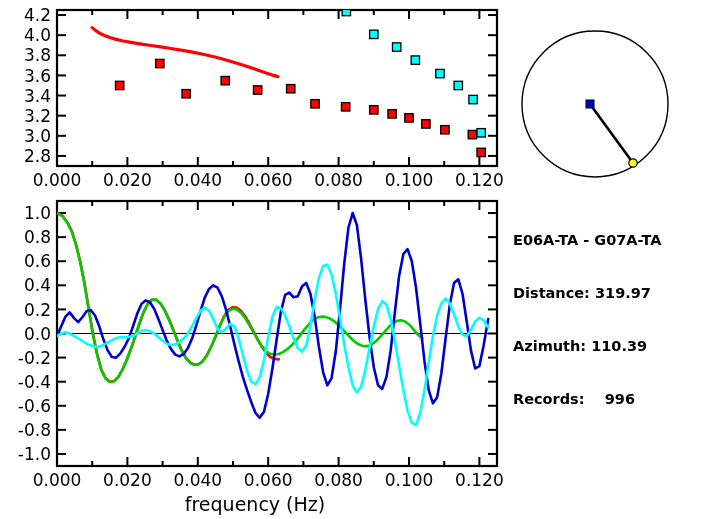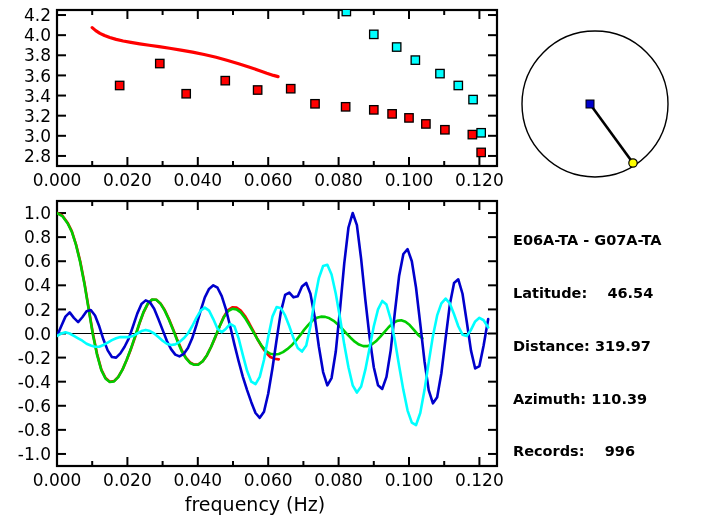--- a/index.html
+++ b/index.html
@@ -257,20 +257,19 @@
   <div class="panel" id="info-panel">
     <svg width="197" height="185" viewBox="0 0 197 185">
       <circle id="az-circle" cx="90" cy="89" r="73" fill="none" stroke="#000" stroke-width="1.4"></circle>
       <line id="az-ray" x1="85" y1="89" x2="128" y2="148" stroke="#000" stroke-width="2.6"></line>
       <rect id="az-center" x="81" y="85" width="8" height="8" fill="#0000cc" stroke="#000" stroke-width="1"></rect>
       <circle id="az-station" cx="128" cy="148" r="4.2" fill="#ffff00" stroke="#000" stroke-width="1.2"></circle>
     </svg>
 
     <div class="info-text">
       <span class="info-line">E06A-TA - G07A-TA</span>
-      <span class="info-line">Latitude:    46.54</span>
       <span class="info-line">Distance: 319.97</span>
       <span class="info-line">Azimuth: 110.39</span>
       <span class="info-line">Records:    996</span>
     </div>
   </div>
 
 </div>
 
 </body></html>

